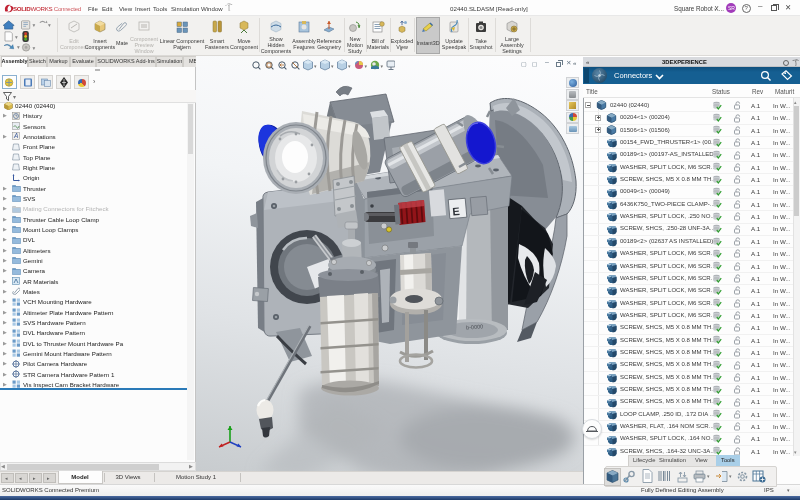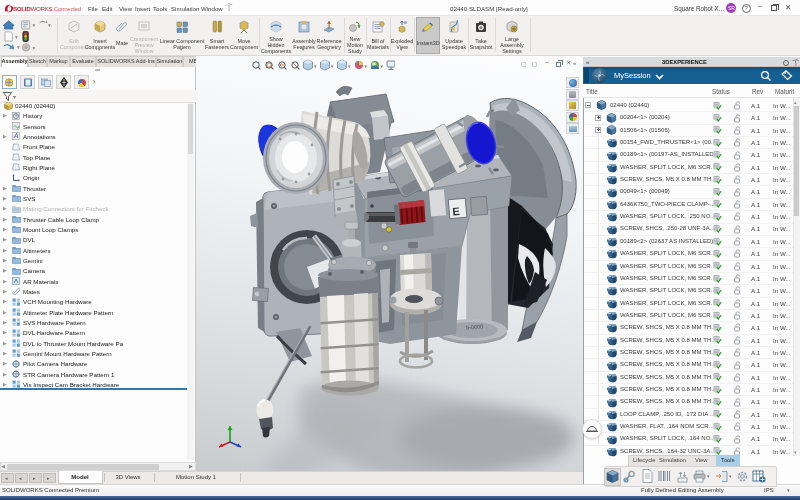--- a/index.html
+++ b/index.html
@@ -695,21 +695,21 @@
 <div class="t" style="left:662px;top:59px;font-size:5.8px;font-weight:bold;color:#111;">3DEXPERIENCE</div>
 <div class="abs" style="left:783px;top:59.5px;width:6px;height:6px;border-radius:50%;border:1px solid #666;"></div>
 <div class="t" style="left:792px;top:58px;font-size:6px;color:#333;transform:rotate(40deg);">⛏</div>
 <div class="abs" style="left:583px;top:67px;width:217px;height:17px;background:linear-gradient(#0e4f7e,#155f92 30%,#155f92);"></div>
 <div class="abs" style="left:584px;top:68px;width:5px;height:15px;background:#0c466f;"></div>
 <div class="abs" style="left:592px;top:68px;width:15px;height:15px;border-radius:50%;background:radial-gradient(circle at 40% 35%,#5a87a8,#163a55);"></div>
 <svg class="abs" style="left:594px;top:70px;" width="11" height="11" viewBox="0 0 11 11">
     <path d="M5.5 0.5 q2 2.5 0 5 q-2 2.5 0 5 M0.5 5.5 q2.5 2 5 0 q2.5 -2 5 0" stroke="#9ab8cc" stroke-width="0.8" fill="none"></path>
     <circle cx="5.5" cy="5.5" r="1.2" fill="#c8d8e4"></circle>
   </svg>
-<div class="t" style="left:614px;top:71px;font-size:7.5px;color:#fff;">MySession</div>
+<div class="t" style="left:614px;top:71px;font-size:7.5px;color:#fff;">Connectors</div>
 <svg class="abs" style="left:655px;top:73.5px;" width="9" height="6" viewBox="0 0 9 6">
     <path d="M1 1 L4.5 4.5 L8 1" stroke="#fff" stroke-width="1.6" fill="none"></path>
   </svg>
 <svg class="abs" style="left:760px;top:69.5px;" width="12" height="12" viewBox="0 0 12 12">
     <circle cx="5" cy="5" r="3.4" fill="none" stroke="#fff" stroke-width="1.2"></circle>
     <path d="M7.5 7.5 L10.5 10.5" stroke="#fff" stroke-width="1.4"></path>
   </svg>
 <svg class="abs" style="left:781px;top:70px;" width="12" height="11" viewBox="0 0 12 11">
     <path d="M1 4 L5 0.8 L10.5 6 L6.5 9.5 Z" fill="none" stroke="#fff" stroke-width="1.1"></path>
     <circle cx="4.2" cy="3.2" r="0.9" fill="#fff"></circle>

